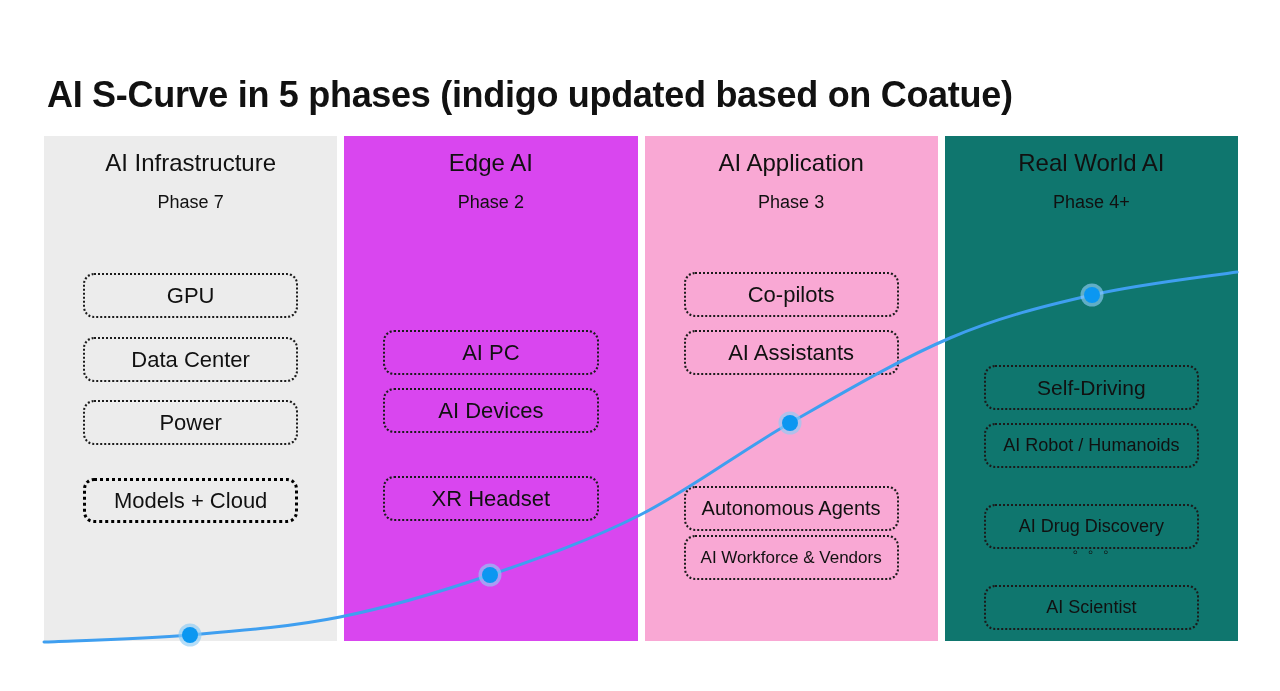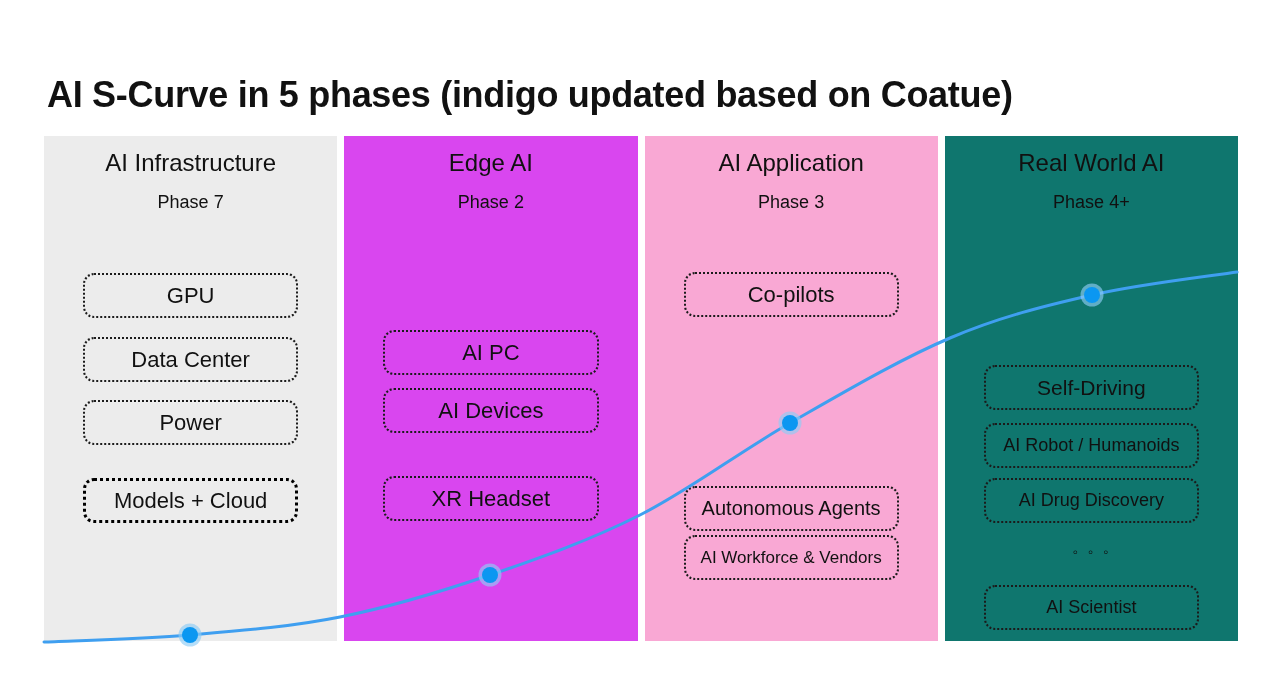--- a/index.html
+++ b/index.html
@@ -70,31 +70,32 @@
         <div class="pill" style="top: 194px; font-size: 22px;">AI PC</div>
         <div class="pill" style="top: 252px; font-size: 22px;">AI Devices</div>
         <div class="pill" style="top: 340px; font-size: 22px;">XR Headset</div>
       </div>
   </section>
     <section class="col" style="background: #f9a8d4;">
     <div class="col-title">AI Application</div>
     <div class="col-phase">Phase 3</div>
     <div class="items">
         <div class="pill" style="top: 136px; font-size: 22px;">Co-pilots</div>
+        <div class="pill" style="top: 194px; font-size: 22px;">AI Assistants</div>
         <div class="pill" style="top: 350px; font-size: 20px;">Autonomous Agents</div>
         <div class="pill" style="top: 399px; font-size: 17px;">AI Workforce &amp; Vendors</div>
       </div>
   </section>
     <section class="col" style="background: #0f766e;">
     <div class="col-title">Real World AI</div>
     <div class="col-phase">Phase 4+</div>
     <div class="items">
         <div class="pill" style="top: 229px; font-size: 21px;">Self-Driving</div>
         <div class="pill" style="top: 287px; font-size: 18px;">AI Robot / Humanoids</div>
-        <div class="pill" style="top: 342px; font-size: 18px;">AI Drug Discovery</div>
+        <div class="pill" style="top: 368px; font-size: 18px;">AI Drug Discovery</div>
         <div class="ellipsis" style="top: 407px; font-size: 15px;">◦◦◦</div>
         <div class="pill" style="top: 449px; font-size: 18px;">AI Scientist</div>
       </div>
   </section>
   </div>
 
 <svg class="overlay" viewBox="0 0 1280 691" xmlns="http://www.w3.org/2000/svg">
     <path d="M 44 642 C 68.3 640.8, 140.7 639.2, 190 635 C 239.3 630.8, 290.0 627.0, 340 617 C 390.0 607.0, 440.0 592.0, 490 575 C 540.0 558.0, 590.0 540.3, 640 515 C 690.0 489.7, 738.3 452.5, 790 423 C 841.7 393.5, 899.7 359.3, 950 338 C 1000.3 316.7, 1044.2 306.0, 1092 295 C 1139.8 284.0, 1212.8 275.8, 1237 272" fill="none" stroke="#3f9ff0" stroke-width="3" stroke-linecap="round"></path>
     <circle cx="190" cy="635" r="11.5" fill="#8ecdf6" fill-opacity="0.65"></circle>
     <circle cx="190" cy="635" r="8" fill="#0b97f1"></circle>

